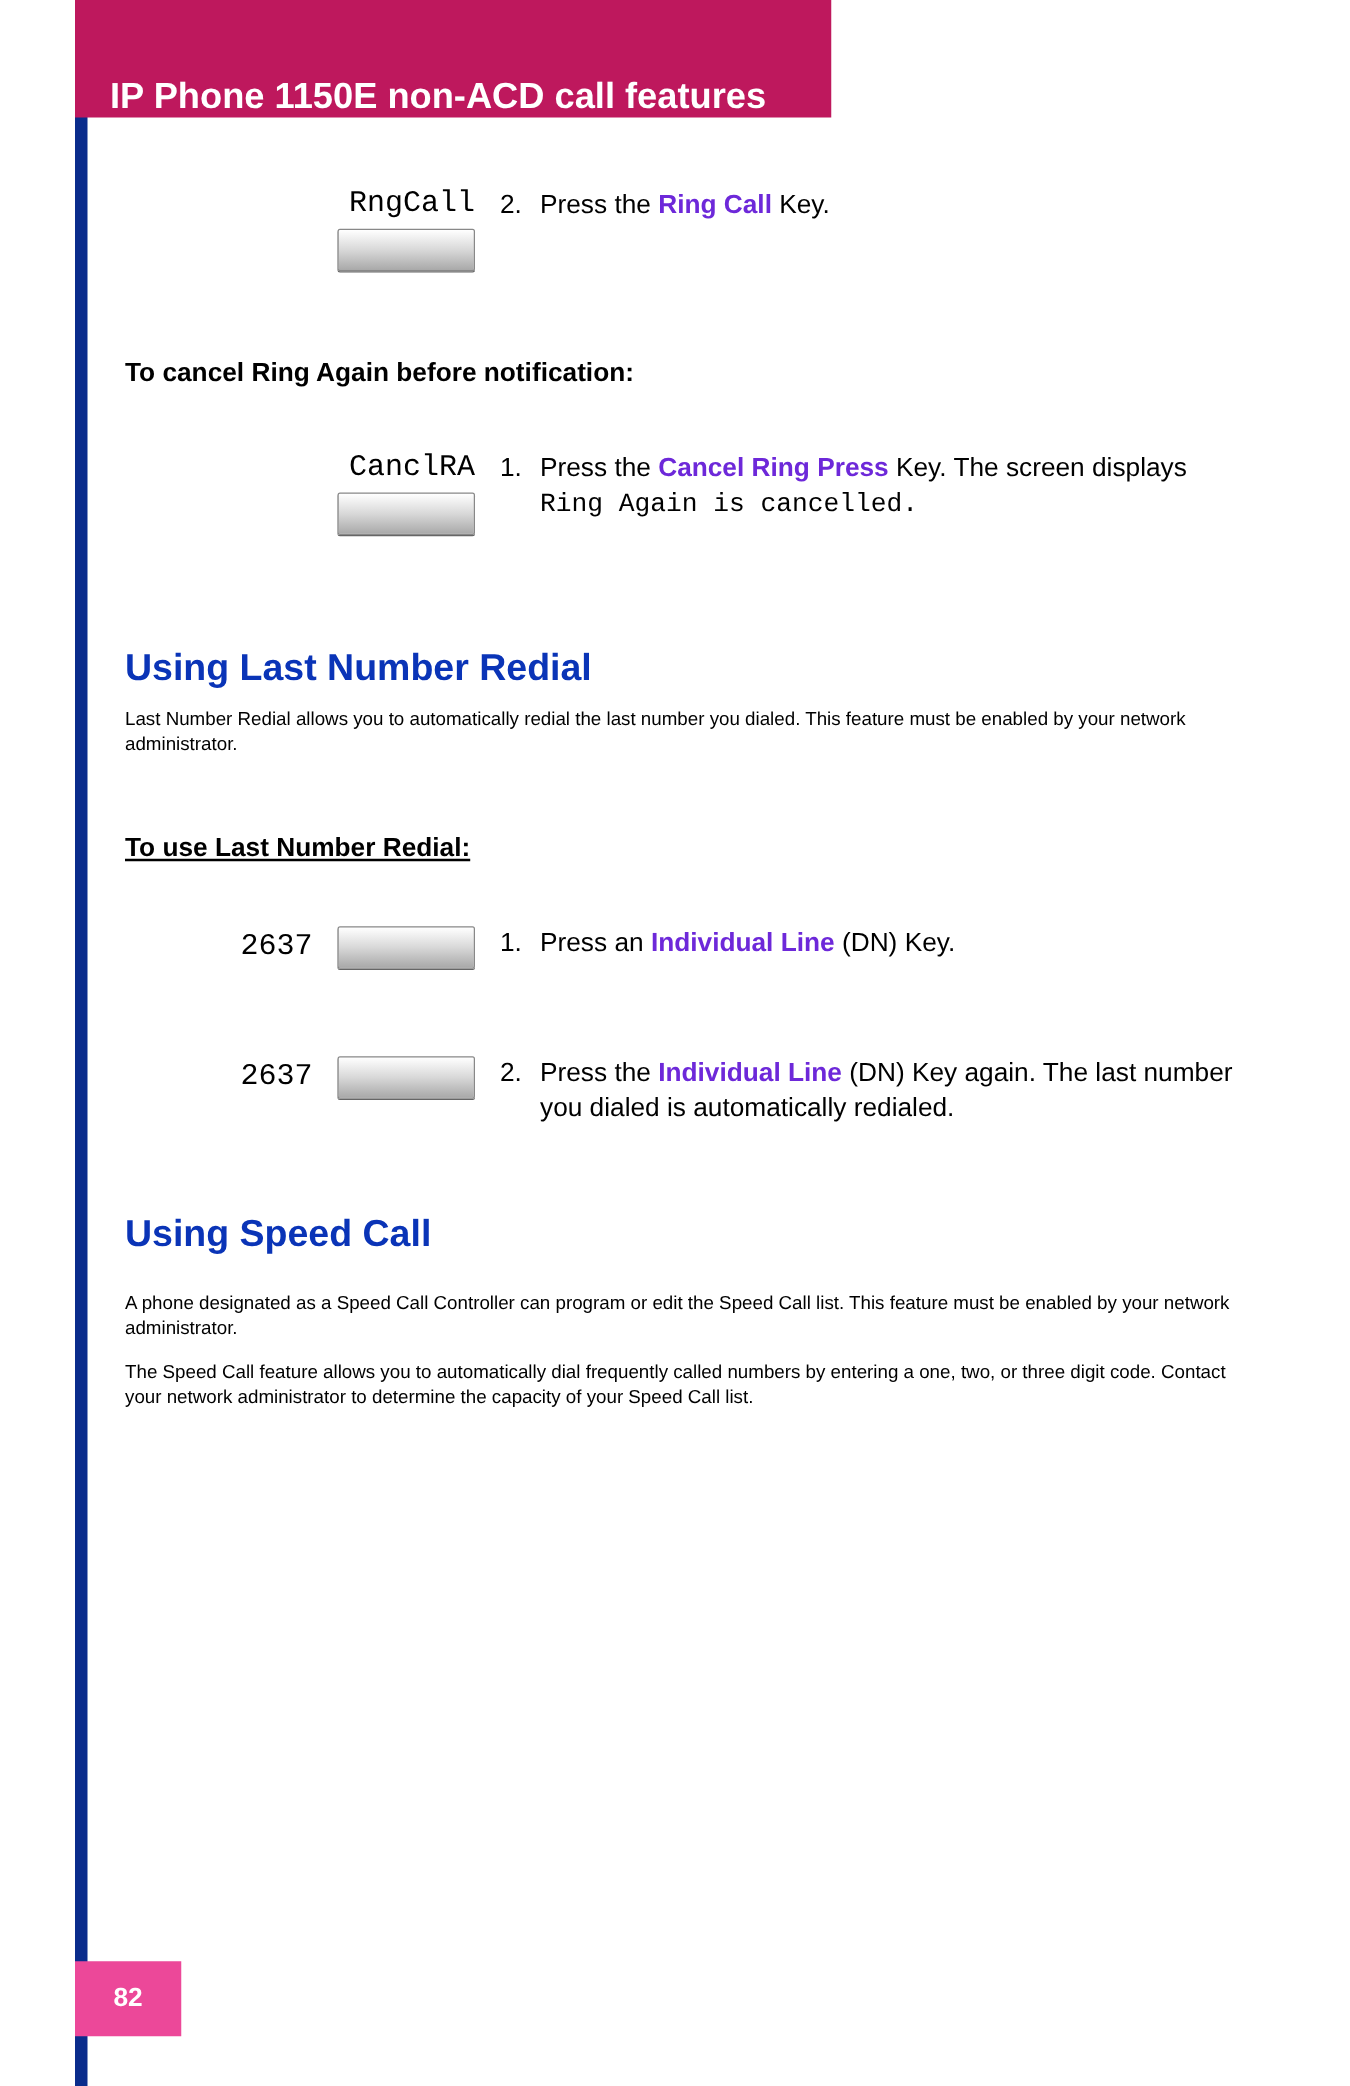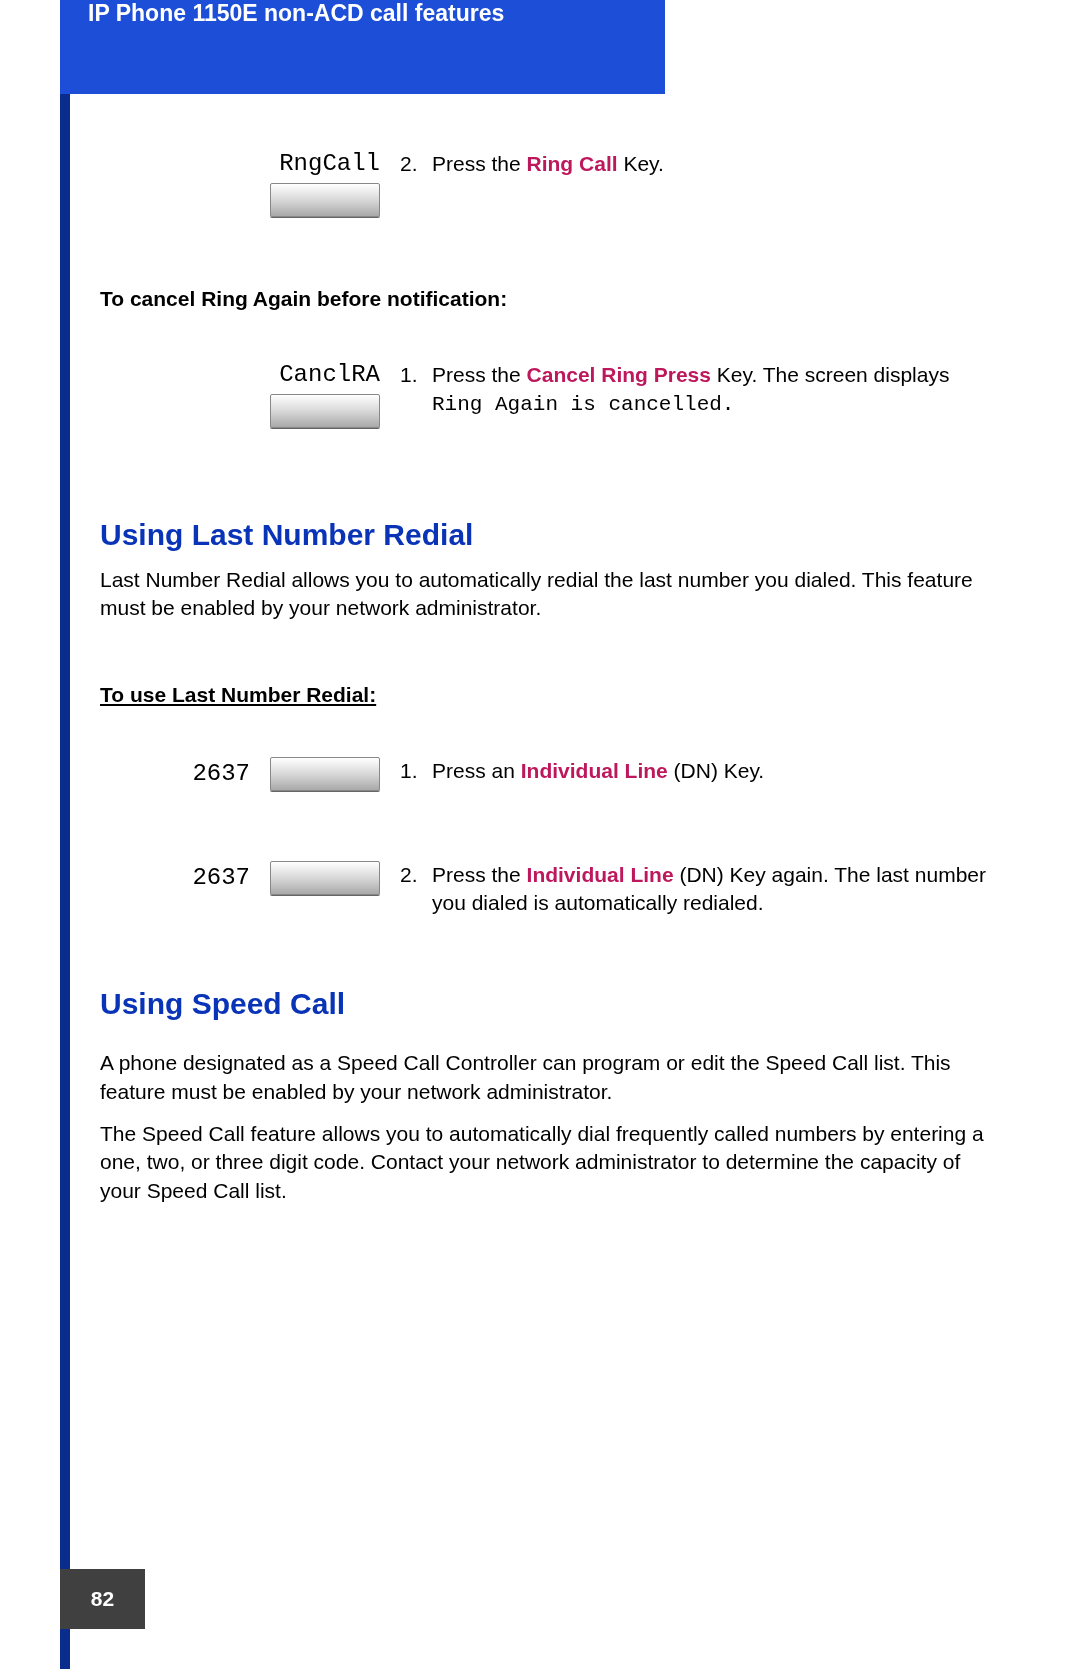--- a/index.html
+++ b/index.html
@@ -23,26 +23,26 @@
     width: 10px;
     height: 1669px;
     background: #0a2c8c;
   }
   .header-bar {
     position: absolute;
     left: 60px;
     top: 0;
     width: 605px;
     height: 94px;
-    background: #1d4ed8;
+    background: #be185d;
     color: #fff;
     font-weight: bold;
-    font-size: 23px;
-    display: flex;
-    align-items: flex-start;
+    font-size: 29px;
+    display: flex;
+    align-items: flex-end;
     padding-left: 28px;
     box-sizing: border-box;
   }
   .content {
     position: absolute;
     left: 100px;
     right: 90px;
     top: 120px;
   }
   .step-row {
@@ -86,45 +86,45 @@
     color: #000;
     display: flex;
   }
   .step-num {
     width: 32px;
     flex-shrink: 0;
   }
   .step-body {
     flex: 1;
   }
-  .blue-bold { font-weight: bold; color: #be185d; }
+  .blue-bold { font-weight: bold; color: #6d28d9; }
   .mono { font-family: "Courier New", monospace; letter-spacing: 0px; }
   .sub-heading {
     font-weight: bold;
     font-size: 21px;
     margin-top: 70px;
   }
   .section-heading {
     font-size: 30px;
     font-weight: bold;
     color: #0a34b7;
     margin-top: 90px;
   }
   .body-text {
-    font-size: 21px;
+    font-size: 15px;
     line-height: 1.35;
     margin-top: 14px;
   }
   .footer-box {
     position: absolute;
     left: 60px;
     bottom: 40px;
     width: 85px;
     height: 60px;
-    background: #404040;
+    background: #ec4899;
     color: #fff;
     font-weight: bold;
     font-size: 21px;
     display: flex;
     align-items: center;
     justify-content: center;
   }
 </style>
 </head>
 <body>

